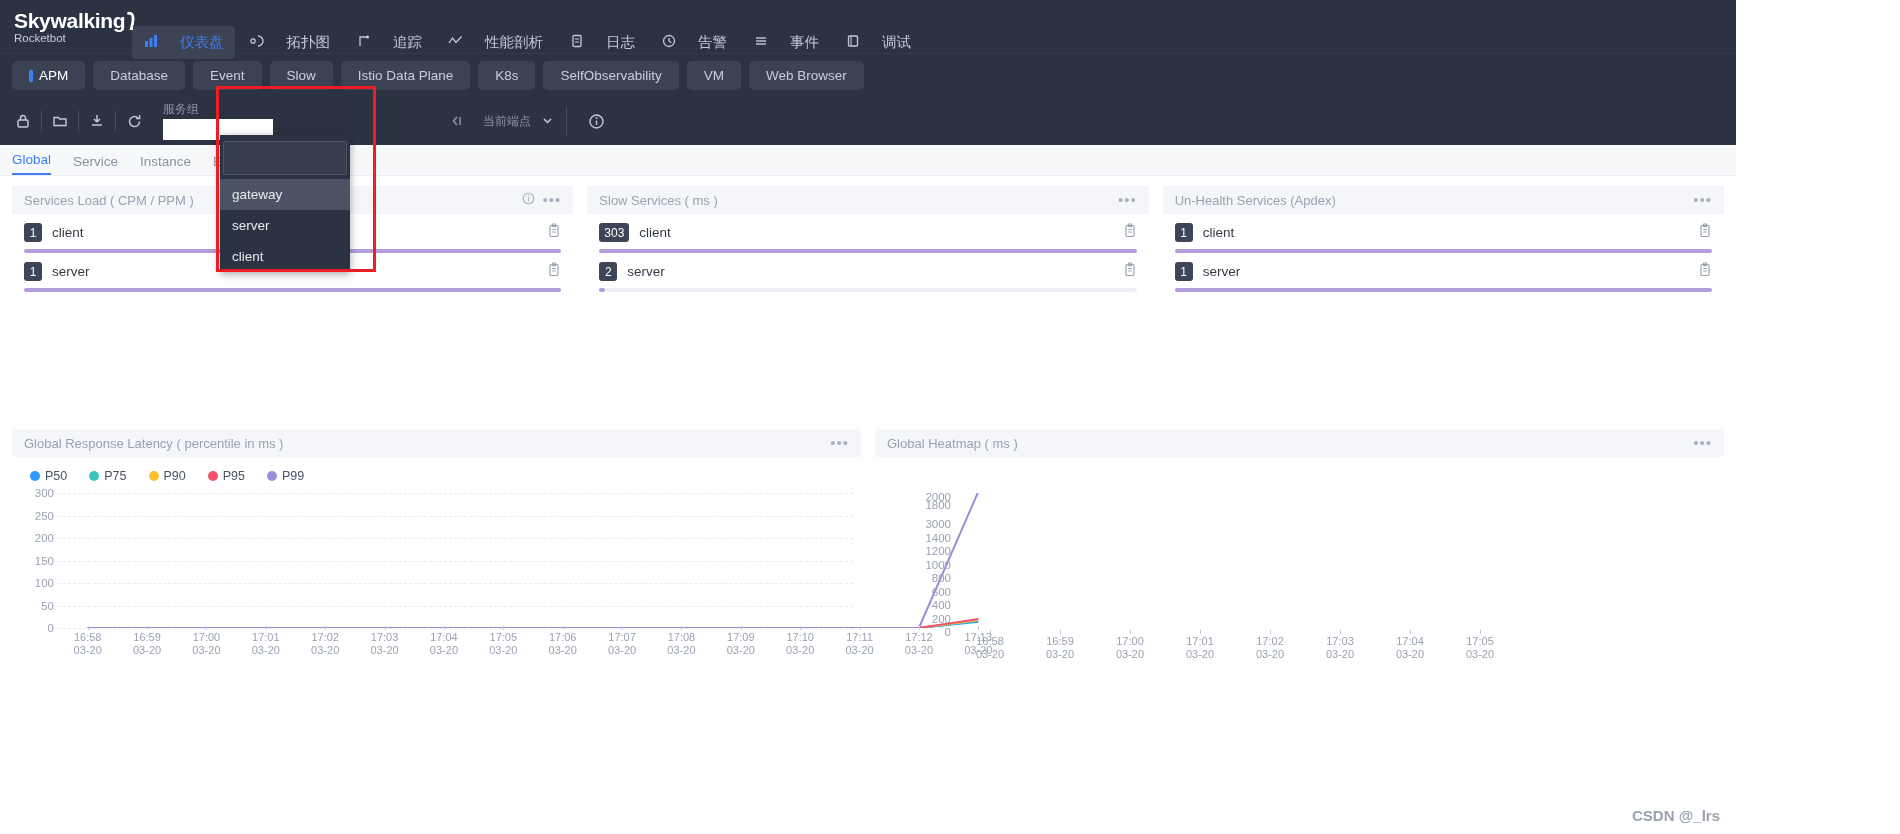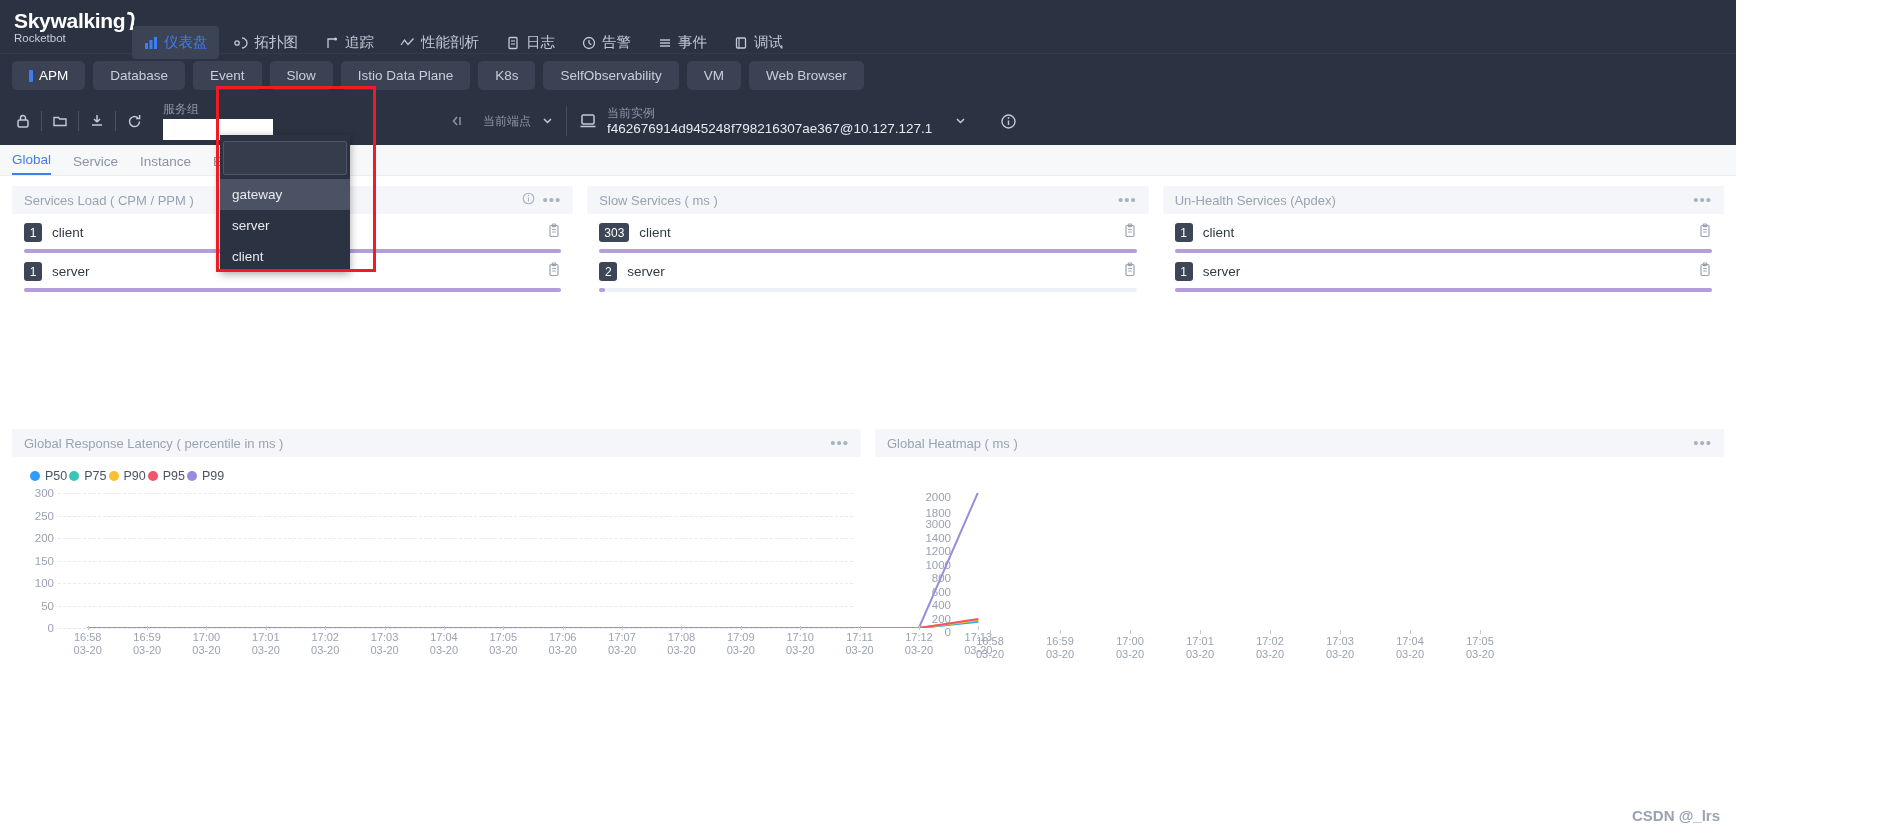--- a/index.html
+++ b/index.html
@@ -24,21 +24,21 @@
   }
   .logo-swoosh {
     display:inline-block; width:9px; height:18px; margin-left:1px;
     border-right: 3px solid #fff; border-top: 3px solid #fff;
     border-radius: 0 60% 0 0; transform: rotate(12deg) translateY(2px);
   }
   .logo-sub { color:#c6ccd8; font-size: 11.5px; line-height: 13px; margin-top:1px; }
 
   .nav-items { display:flex; align-items:center; margin-left: 18px; gap: 4px; }
   .nav-item {
-    display:flex; align-items:center; gap:6px;
+    display:flex; gap:22px;
     color:#c3c9d4; font-size:14.5px; padding: 7px 11px; border-radius:4px;
     cursor: pointer; white-space: nowrap; margin-top: 32px;
   }
   .nav-item.active { background:#3b4354; color:#3f7ef0; }
   .nav-item .nico { display:inline-flex; width:15px; height:15px; align-items:center; justify-content:center; }
   .nav-item svg { display:block; }
 
   
   .tabstrip {
     height: 44px; background:#2b3342; display:flex; align-items:center;
@@ -140,21 +140,21 @@
     display:flex; align-items:center; justify-content:center;
   }
   .row-name { color:#333a45; font-size:13.5px; }
   .clip-ico { color:#9aa2b1; cursor:pointer; }
   .bar-track { height:4px; background:#eef0f5; border-radius:2px; margin-top:7px; }
   .bar-fill { height:4px; background:#b39ddb; border-radius:2px; }
 
   
   .charts-row { display:flex; padding: 0 12px; gap: 14px; margin-top: 137px; }
   .chart-card { flex:1; }
-  .chart-legend { display:flex; gap:2px; padding: 12px 12px 0 18px; }
+  .chart-legend { display:flex; gap:22px; padding: 12px 12px 0 18px; }
   .lg { display:flex; align-items:center; gap:5px; color:#4c5365; font-size:12.5px; }
   .lg-dot { width:10px; height:10px; border-radius:50%; display:inline-block; }
 
   .plot { position:relative; height: 160px; margin-top: 10px; }
   .ax-y { position:absolute; left:0; top:0; width:46px; height:135px; }
   .ytick {
     position:absolute; right:4px; transform: translateY(-50%);
     color:#9aa2b1; font-size:11.5px; text-align:right; white-space:nowrap;
   }
   .gridlines { position:absolute; left:46px; right:8px; top:0; height:135px; }
@@ -350,37 +350,20 @@
       </div>
       <span class="chev">
         <svg width="13" height="13" viewBox="0 0 13 13">
             <path d="M3 5 L6.5 8.5 L10 5" fill="none" stroke="#c3c9d4" stroke-width="1.5"></path>
           </svg>
       </span>
     </div>
 
     <div class="vsep"></div>
 
-    <div class="selector">
-      <span class="sel-ico">
-        <svg width="18" height="16" viewBox="0 0 18 16">
-            <rect x="3" y="2" width="12" height="9" rx="1.2" fill="none" stroke="#c3c9d4" stroke-width="1.5"></rect>
-            <line x1="1.5" y1="13.5" x2="16.5" y2="13.5" stroke="#c3c9d4" stroke-width="1.5"></line>
-          </svg>
-      </span>
-      <div class="sel-txt">
-        <span class="sel-label">当前实例</span>
-        <span class="sel-value">f462676914d945248f798216307ae367@10.127.127.1</span>
-      </div>
-      <span class="chev" style="margin-left:12px;">
-        <svg width="13" height="13" viewBox="0 0 13 13">
-            <path d="M3 5 L6.5 8.5 L10 5" fill="none" stroke="#c3c9d4" stroke-width="1.5"></path>
-          </svg>
-      </span>
-    </div>
 
     <div class="tb-icon" style="margin-left:14px;">
       <svg width="17" height="17" viewBox="0 0 17 17">
           <circle cx="8.5" cy="8.5" r="6.5" fill="none" stroke="#c3c9d4" stroke-width="1.4"></circle>
           <line x1="8.5" y1="7.5" x2="8.5" y2="12" stroke="#c3c9d4" stroke-width="1.4"></line>
           <circle cx="8.5" cy="5" r="0.9" fill="#c3c9d4"></circle>
         </svg>
     </div>
   </div>
 
@@ -683,21 +666,21 @@
           <div class="ax-y" id="hm-yaxis" style="width:80px;">
               <div class="ytick" style="top: 135px;">0</div>
               <div class="ytick" style="top: 121.5px;">200</div>
               <div class="ytick" style="top: 108px;">400</div>
               <div class="ytick" style="top: 94.5px;">600</div>
               <div class="ytick" style="top: 81px;">800</div>
               <div class="ytick" style="top: 67.5px;">1000</div>
               <div class="ytick" style="top: 54px;">1200</div>
               <div class="ytick" style="top: 40.5px;">1400</div>
               <div class="ytick" style="top: 27px;">3000</div>
-              <div class="ytick" style="top: 16px;">1800</div>
+              <div class="ytick" style="top: 8px;">1800</div>
               <div class="ytick" style="top: 0px;">2000</div>
             </div>
           <div class="xlabels" id="hm-xaxis" style="left:80px;">
               <div class="xtickmark" style="left: 35px;"></div>
               <div class="xtick" style="left: 35px;">
                 <div>16:58</div>
                 <div>03-20</div>
               </div>
               <div class="xtickmark" style="left: 105px;"></div>
               <div class="xtick" style="left: 105px;">

